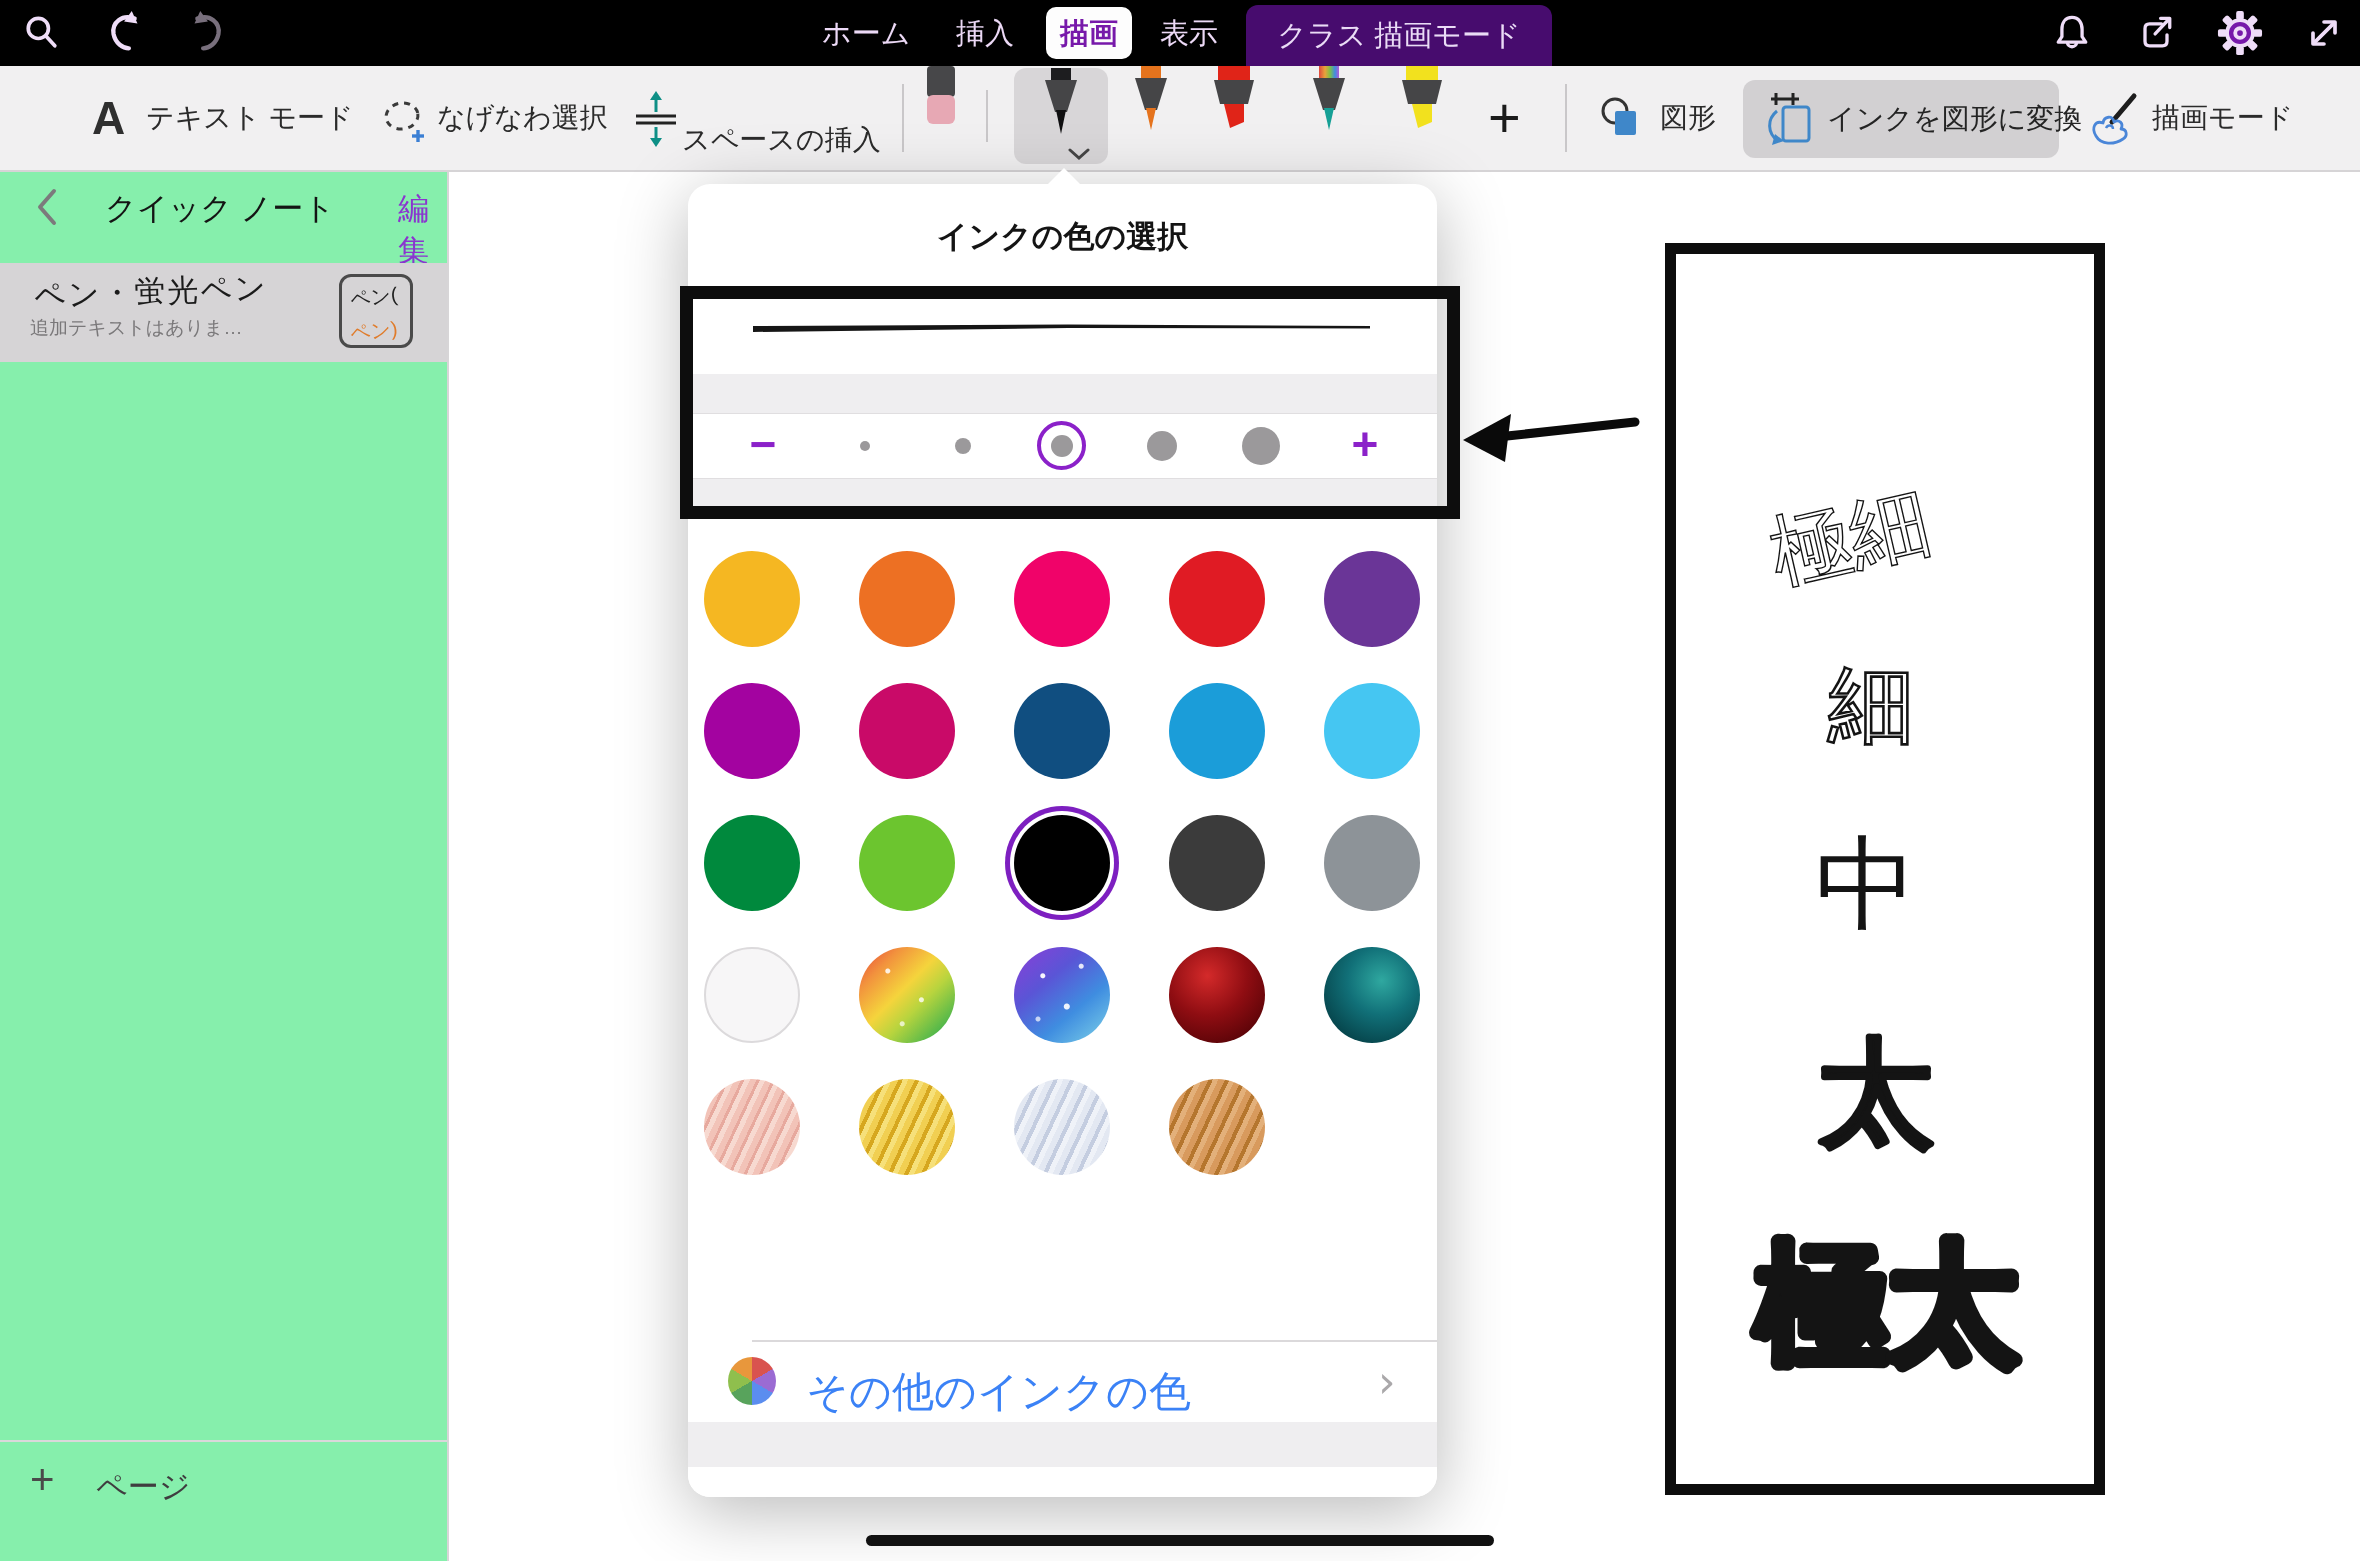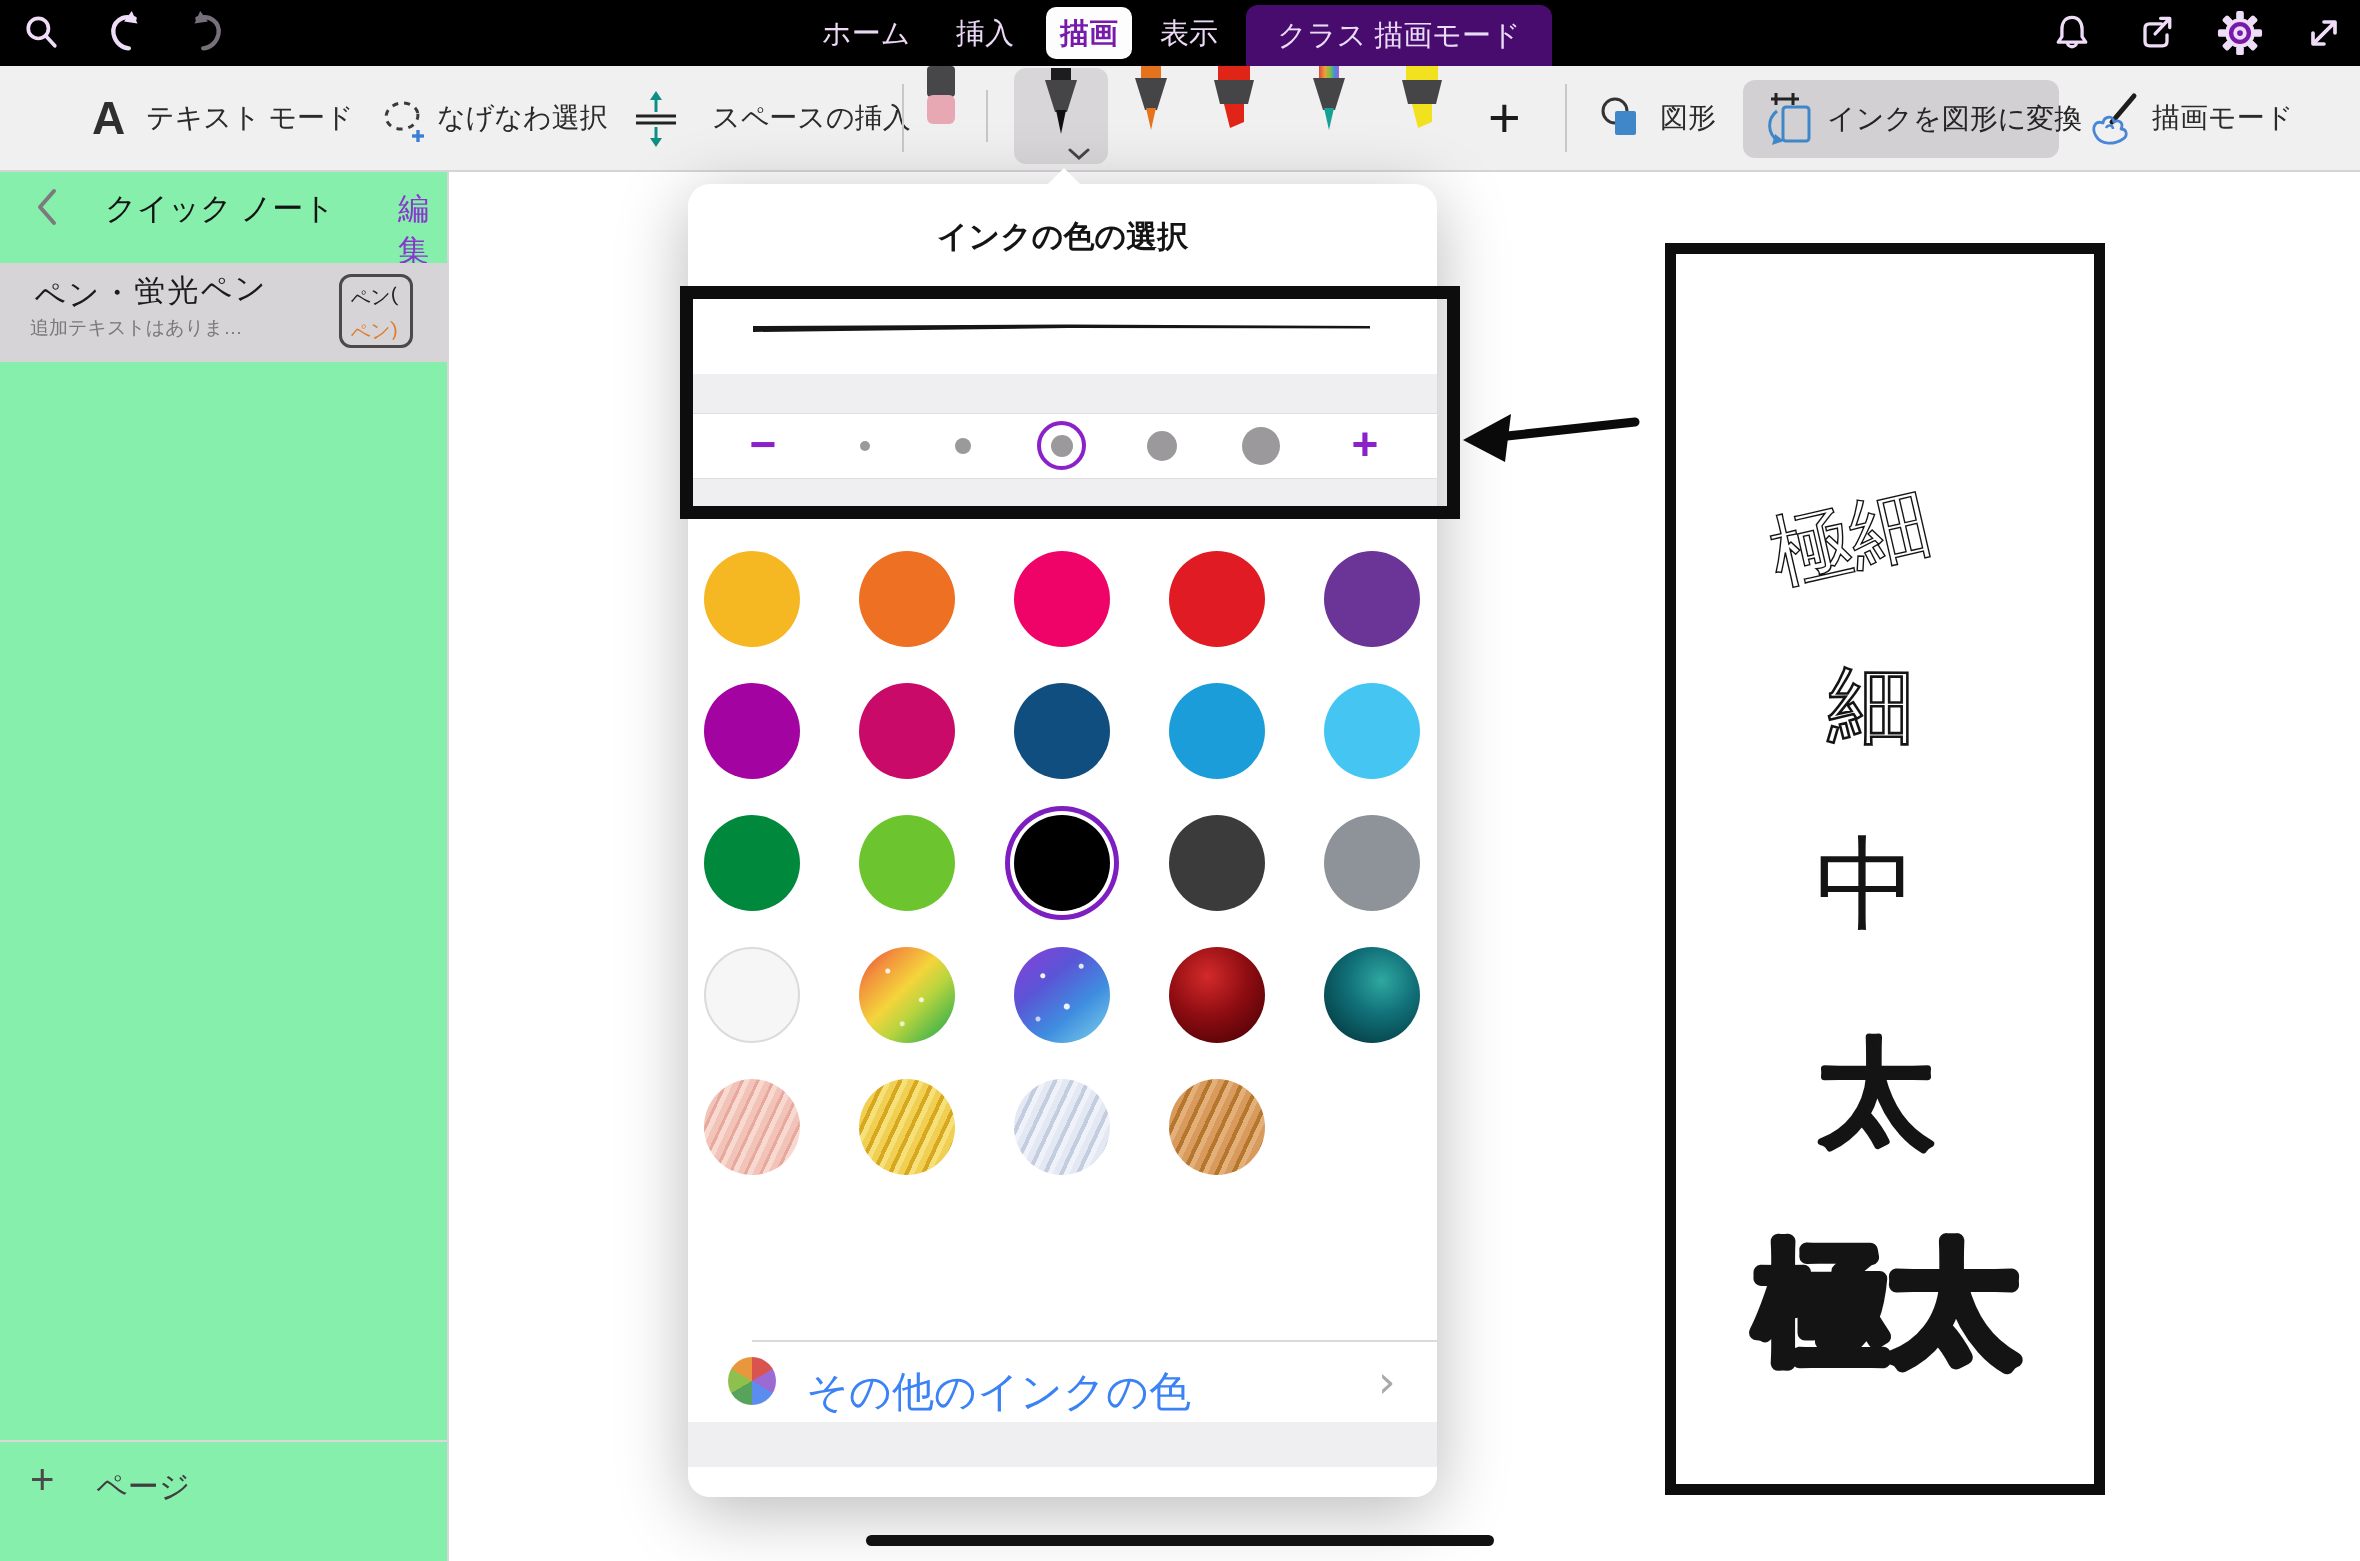--- a/index.html
+++ b/index.html
@@ -171,21 +171,21 @@
     <div class="abs" style="left:630px;top:24px;">
       <svg width="52" height="58" viewBox="0 0 52 58">
           <line x1="6" y1="26" x2="46" y2="26" stroke="#222" stroke-width="3.2"></line>
           <line x1="6" y1="33" x2="46" y2="33" stroke="#222" stroke-width="3.2"></line>
           <line x1="26" y1="8" x2="26" y2="22" stroke="#0E8F86" stroke-width="3"></line>
           <polygon points="26,1 20,10 32,10" fill="#0E8F86"></polygon>
           <line x1="26" y1="37" x2="26" y2="50" stroke="#0E8F86" stroke-width="3"></line>
           <polygon points="26,57 20,48 32,48" fill="#0E8F86"></polygon>
         </svg>
     </div>
-    <div class="tool-label" style="left:712px;">スペースの挿入</div>
+    <div class="tool-label" style="left:682px;margin-top:22px;">スペースの挿入</div>
 
     <div class="vdiv" style="left:902px;"></div>
 
     <div class="penbox abs" style="left:925px;">
       <svg width="32" height="60" viewBox="0 0 32 60">
           <rect x="2" y="0" width="28" height="31" rx="4" fill="#474749"></rect>
           <rect x="2" y="29" width="28" height="29" rx="6" fill="#E7A8B4"></rect>
         </svg>
     </div>
 

